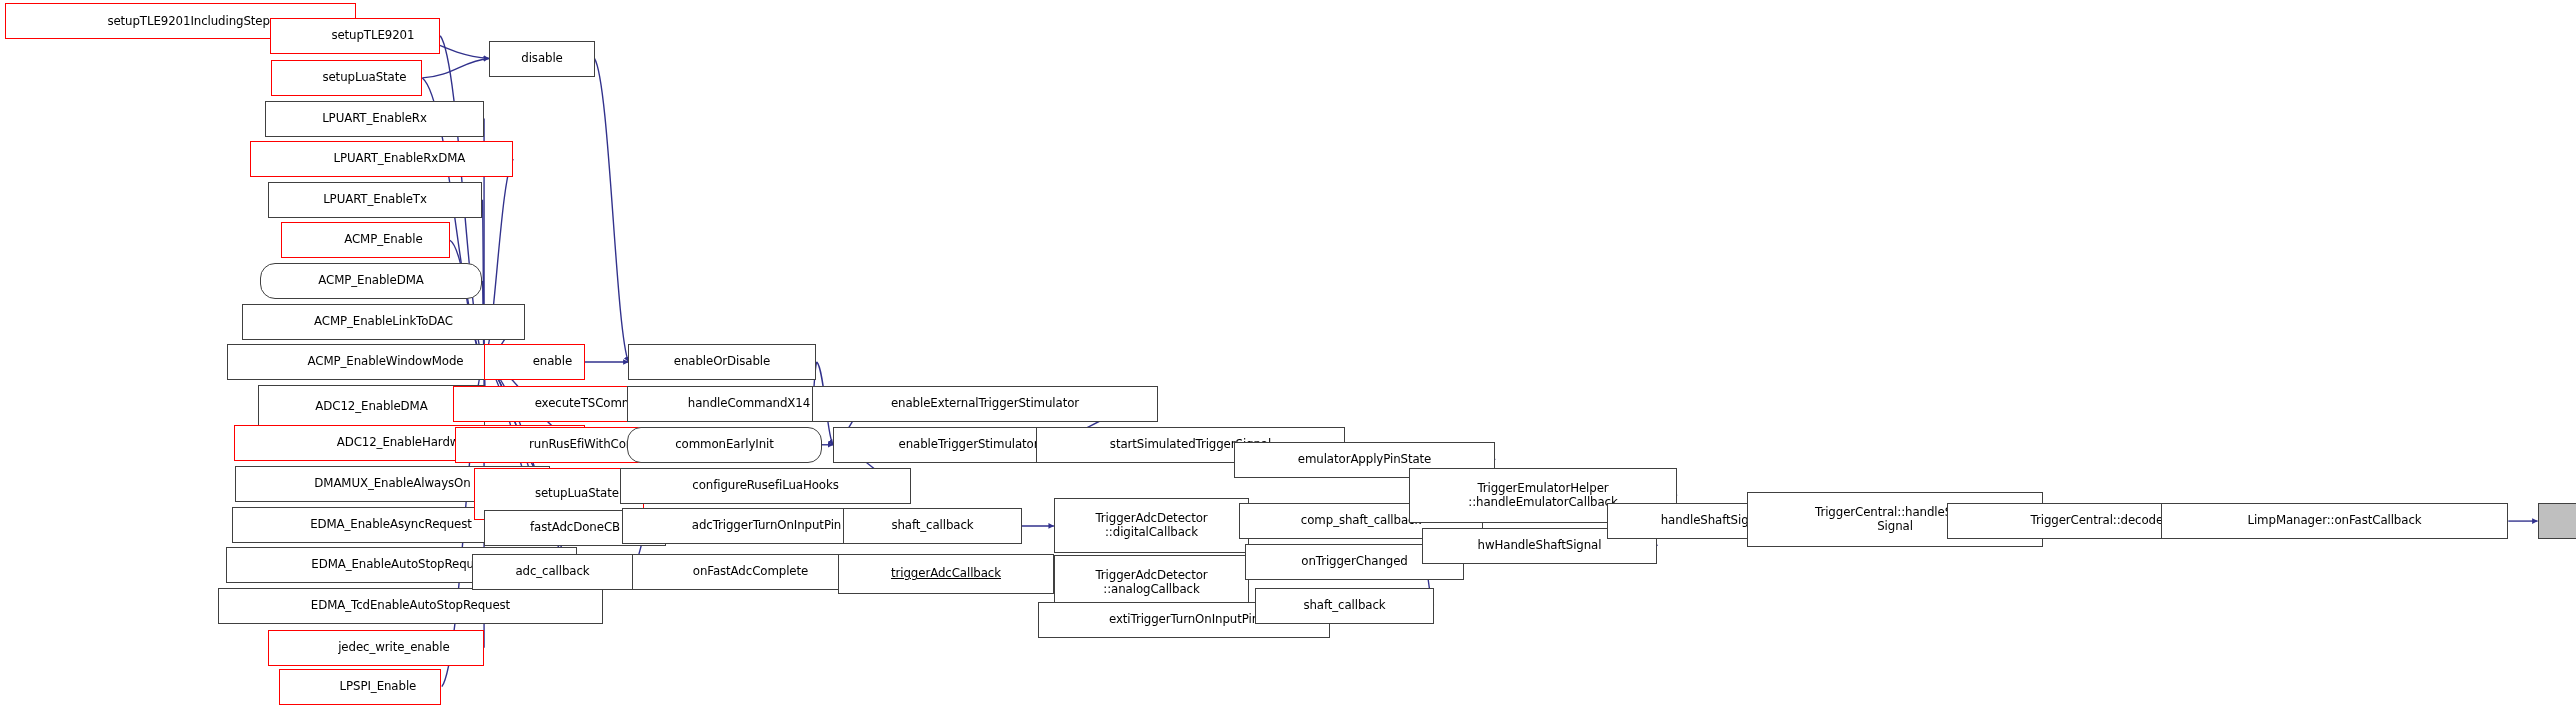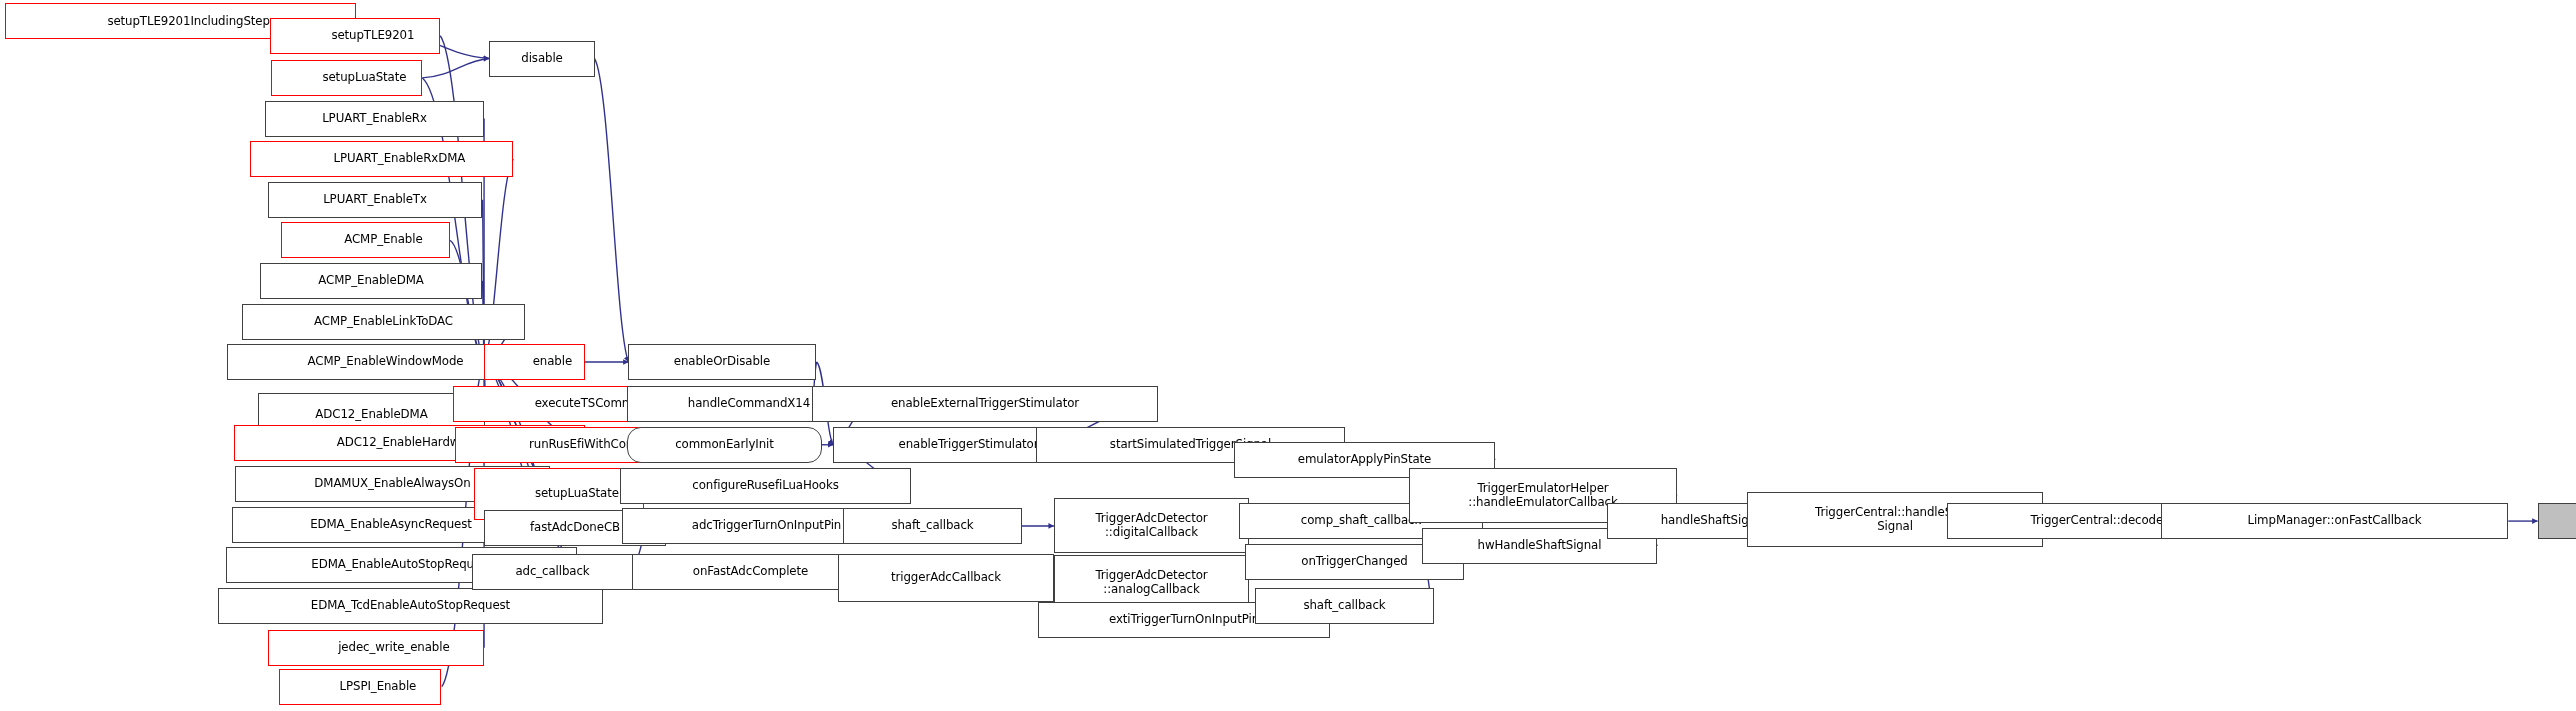--- a/index.html
+++ b/index.html
@@ -90,24 +90,24 @@
       <path d="M 3090 642 C 3106.2 642, 3112.32 642, 3126 642" fill="none" stroke="#31318c" stroke-width="1.7" marker-end="url(#ah)"></path>
     </svg>
 <div class="node red" style="left: 4.9px; top: 3.2px; width: 351px; height: 36px;">setupTLE9201IncludingStepper</div>
     <div class="node red" style="left: 270px; top: 18px; width: 170px; height: 36px;">setupTLE9201</div>
     <div class="node" style="left: 489px; top: 41px; width: 106px; height: 36px;">disable</div>
     <div class="node red" style="left: 271px; top: 60px; width: 151px; height: 36px;">setupLuaState</div>
     <div class="node" style="left: 265px; top: 101px; width: 219px; height: 36px;">LPUART_EnableRx</div>
     <div class="node red" style="left: 250px; top: 141px; width: 263px; height: 36px;">LPUART_EnableRxDMA</div>
     <div class="node" style="left: 268px; top: 182px; width: 214px; height: 36px;">LPUART_EnableTx</div>
     <div class="node red" style="left: 281px; top: 222px; width: 169px; height: 36px;">ACMP_Enable</div>
-    <div class="node" style="left: 260px; top: 263px; width: 222px; height: 36px;">ACMP_EnableDMA</div>
+    <div class="node" style="left: 260px; top: 263px; width: 222px; height: 36px; border-radius: 15px;">ACMP_EnableDMA</div>
     <div class="node" style="left: 242px; top: 304px; width: 283px; height: 36px;">ACMP_EnableLinkToDAC</div>
     <div class="node" style="left: 227px; top: 344px; width: 317px; height: 36px;">ACMP_EnableWindowMode</div>
-    <div class="node" style="left: 258px; top: 385px; width: 227px; height: 43px; margin-top: 8px;">ADC12_EnableDMA</div>
+    <div class="node" style="left: 258px; top: 385px; width: 227px; height: 43px;">ADC12_EnableDMA</div>
     <div class="node red" style="left: 234px; top: 425px; width: 351px; height: 36px;">ADC12_EnableHardwareTrigger</div>
     <div class="node" style="left: 235px; top: 466px; width: 315px; height: 36px;">DMAMUX_EnableAlwaysOn</div>
     <div class="node" style="left: 232px; top: 507px; width: 318px; height: 36px;">EDMA_EnableAsyncRequest</div>
     <div class="node" style="left: 226px; top: 547px; width: 351px; height: 36px;">EDMA_EnableAutoStopRequest</div>
     <div class="node" style="left: 218px; top: 588px; width: 385px; height: 36px;">EDMA_TcdEnableAutoStopRequest</div>
     <div class="node red" style="left: 268px; top: 630px; width: 216px; height: 36px;">jedec_write_enable</div>
     <div class="node red" style="left: 279px; top: 669px; width: 162px; height: 36px;">LPSPI_Enable</div>
     <div class="node red" style="left: 484px; top: 344px; width: 101px; height: 36px;">enable</div>
     <div class="node" style="left: 628px; top: 344px; width: 188px; height: 36px;">enableOrDisable</div>
     <div class="node red" style="left: 453px; top: 386px; width: 248px; height: 36px;">executeTSCommand</div>
@@ -116,21 +116,21 @@
     <div class="node" style="left: 627px; top: 427px; width: 195px; height: 36px; border-radius: 14px;">commonEarlyInit</div>
     <div class="node red" style="left: 474px; top: 468px; width: 170px; height: 52px;">setupLuaState</div>
     <div class="node" style="left: 620px; top: 468px; width: 291px; height: 36px;">configureRusefiLuaHooks</div>
     <div class="node" style="left: 468px; top: 510px; width: 182px; height: 36px; margin-left: 16px;">fastAdcDoneCB</div>
     <div class="node" style="left: 472px; top: 554px; width: 161px; height: 36px;">adc_callback</div>
     <div class="node" style="left: 622px; top: 508px; width: 289px; height: 36px;">adcTriggerTurnOnInputPin</div>
     <div class="node" style="left: 632px; top: 554px; width: 237px; height: 36px; text-align: center;">onFastAdcComplete</div>
     <div class="node" style="left: 812px; top: 386px; width: 346px; height: 36px;">enableExternalTriggerStimulator</div>
     <div class="node" style="left: 833px; top: 427px; width: 271px; height: 36px;">enableTriggerStimulator</div>
     <div class="node" style="left: 843px; top: 508px; width: 179px; height: 36px;">shaft_callback</div>
-    <div class="node" style="left: 838px; top: 554px; width: 216px; height: 48px;">triggerAdcCallback</div>
+    <div class="node" style="left: 838px; top: 554px; width: 216px; height: 40px; text-decoration: underline;">triggerAdcCallback</div>
     <div class="node" style="left: 1036px; top: 427px; width: 309px; height: 36px;">startSimulatedTriggerSignal</div>
     <div class="node" style="left: 1054px; top: 498px; width: 195px; height: 55px;">TriggerAdcDetector
 ::digitalCallback</div>
     <div class="node" style="left: 1054px; top: 555px; width: 195px; height: 55px;">TriggerAdcDetector
 ::analogCallback</div>
     <div class="node" style="left: 1038px; top: 602px; width: 292px; height: 36px;">extiTriggerTurnOnInputPin</div>
     <div class="node" style="left: 1234px; top: 442px; width: 261px; height: 36px;">emulatorApplyPinState</div>
     <div class="node" style="left: 1239px; top: 503px; width: 244px; height: 36px;">comp_shaft_callback</div>
     <div class="node" style="left: 1245px; top: 544px; width: 219px; height: 36px;">onTriggerChanged</div>
     <div class="node" style="left: 1255px; top: 588px; width: 179px; height: 36px;">shaft_callback</div>

